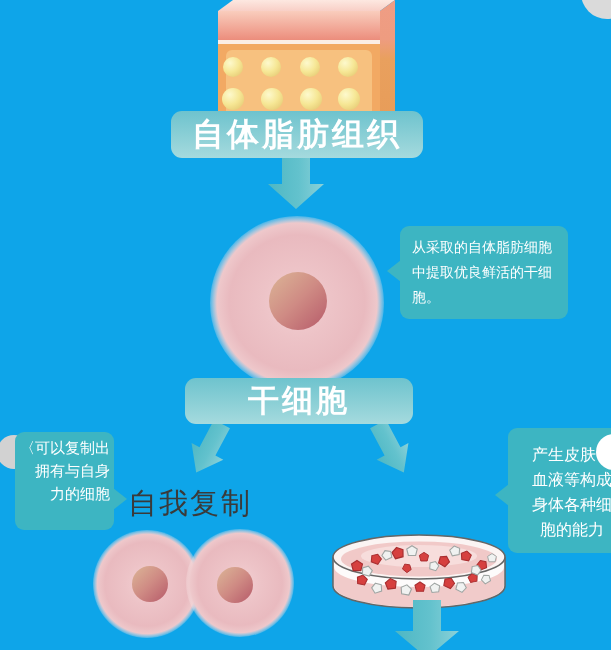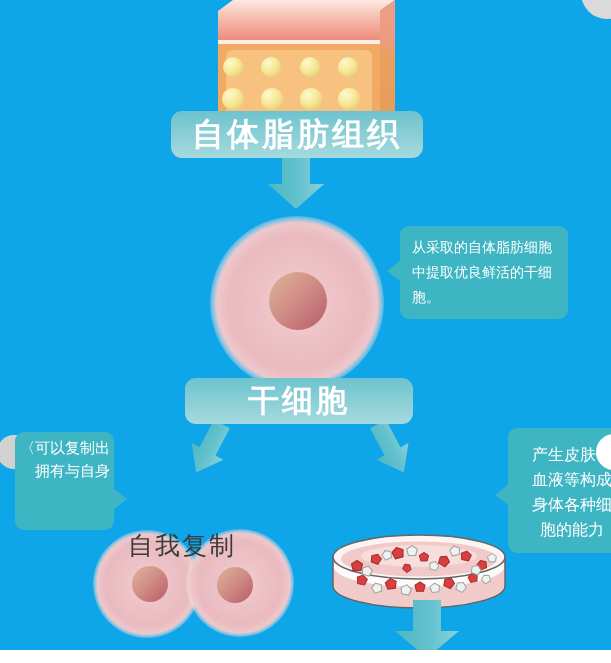--- a/index.html
+++ b/index.html
@@ -22,21 +22,21 @@
     position:absolute;width:0;height:0;border-style:solid;
   }
   .bubble.extract{left:400px;top:226px;width:144px;padding:9px 12px;font-size:14px;line-height:25px;word-break:break-all;}
   .bubble.extract .tri{left:-13px;top:34px;border-width:11px 14px 11px 0;border-color:transparent #3db5c2 transparent transparent;}
   .bubble.repl{left:15px;top:432px;width:91px;height:90px;padding:4px;font-size:15px;line-height:23px;text-align:right;}
   .bubble.repl .tri{right:-13px;top:56px;border-width:11px 0 11px 14px;border-color:transparent transparent transparent #3db5c2;}
   .bubble.diff{left:508px;top:428px;width:112px;height:111px;padding:14px 0 0 8px;font-size:16px;line-height:25px;text-align:center;}
   .bubble.diff .tri{left:-13px;top:56px;border-width:11px 14px 11px 0;border-color:transparent #3db5c2 transparent transparent;}
   .bubble span{display:block;}
   .big-label{
-    position:absolute;z-index:2;color:#3a3a3a;font-size:25px;font-weight:500;letter-spacing:2px;white-space:nowrap;margin-top:45px;
+    position:absolute;z-index:2;color:#3a3a3a;font-size:29px;font-weight:500;letter-spacing:2px;white-space:nowrap;
   }
   .big-label.self{left:128px;top:484px;}
   .big-label.diff{left:356px;top:484px;}
   .white-dot{
     position:absolute;z-index:3;left:596px;top:434px;width:36px;height:36px;border-radius:50%;background:#ffffff;
   }
 </style>
 </head>
 <body>
 
@@ -175,20 +175,21 @@
 
   <div class="bubble extract">
     <i class="tri"></i>
     <span>从采取的自体脂肪细胞中提取优良鲜活的干细胞。</span>
   </div>
 
   <div class="bubble repl">
     <i class="tri"></i>
     <span>〈可以复制出</span>
     <span>拥有与自身</span>
+    <span>力的细胞</span>
   </div>
 
   <div class="bubble diff">
     <i class="tri"></i>
     <span>产生皮肤、</span>
     <span>血液等构成</span>
     <span>身体各种细</span>
     <span>胞的能力</span>
   </div>
 

